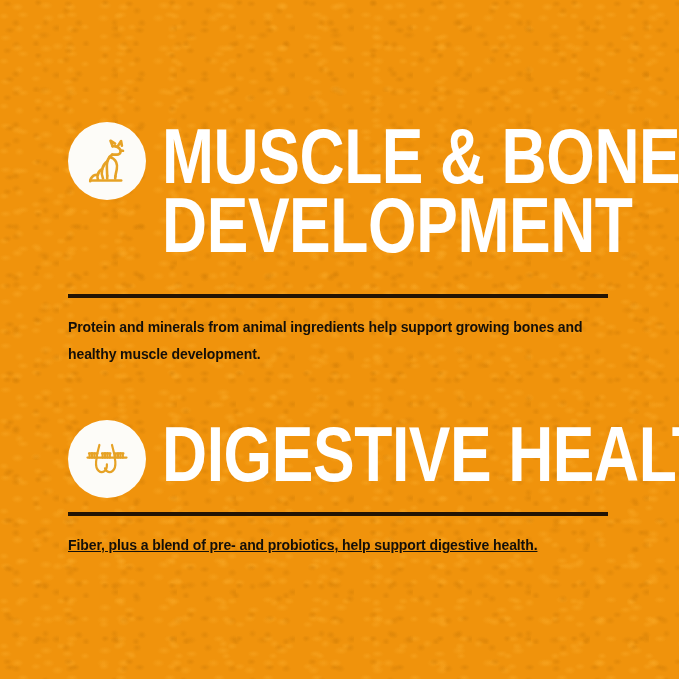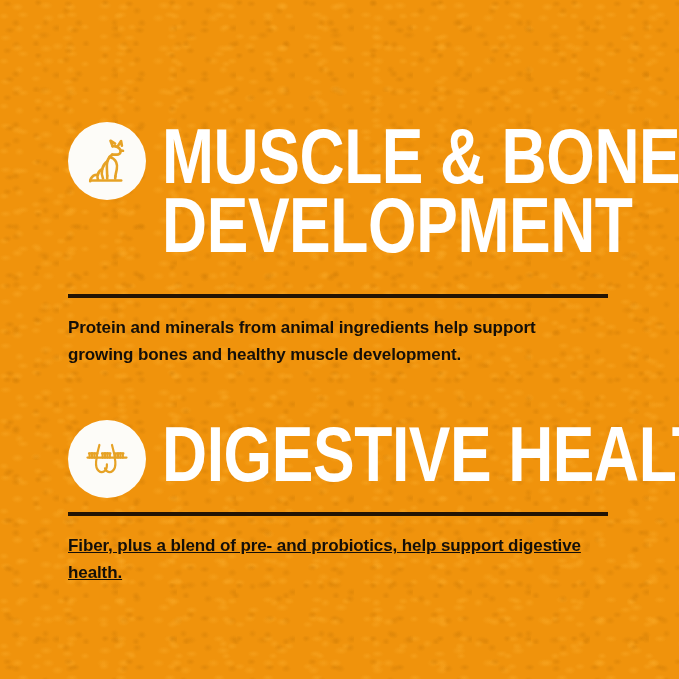--- a/index.html
+++ b/index.html
@@ -115,21 +115,21 @@
 
   
   .body-copy {
     position: absolute;
     left: 68px;
     width: 520px;
     margin: 0;
     color: #140F09;
     font-family: "Liberation Sans", sans-serif;
     font-weight: 700;
-    font-size: 17px;
+    font-size: 14px;
     line-height: 27px;
     letter-spacing: -0.1px;
   }
 </style>
 </head>
 <body>
 
 <div id="panel">
 
   <div id="texture"></div>

